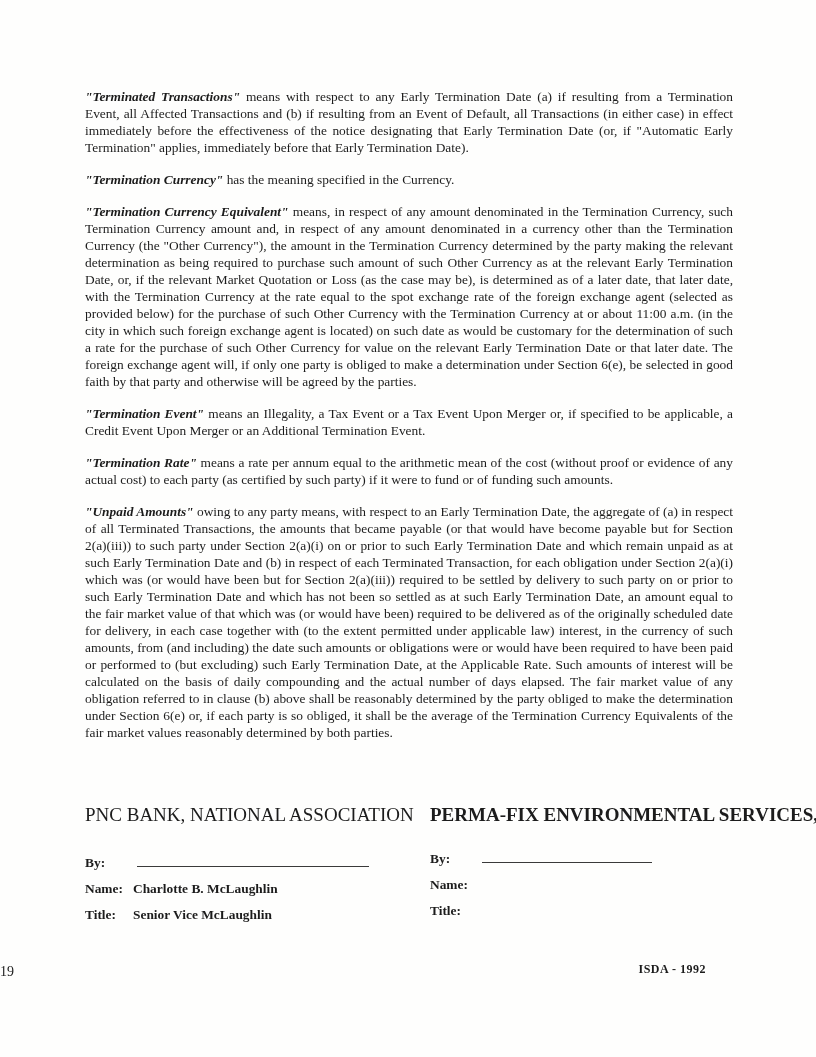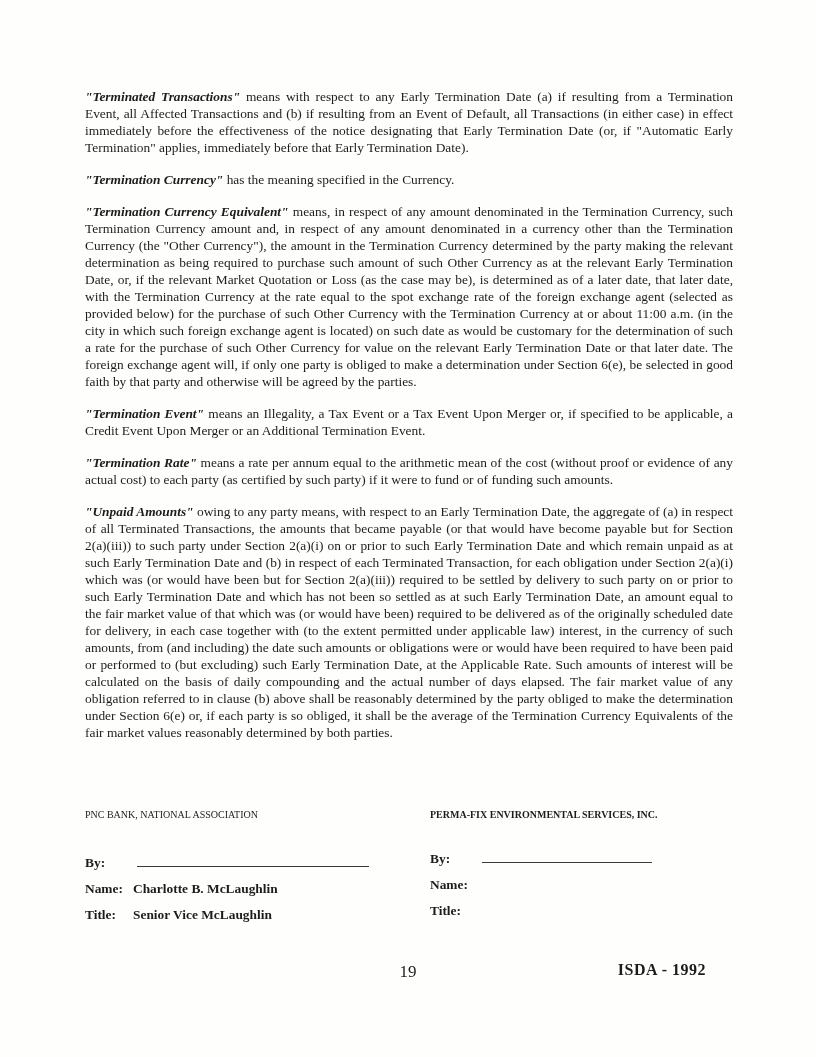--- a/index.html
+++ b/index.html
@@ -41,21 +41,21 @@
     width: 650px;
     display: flex;
   }
   .sig-col {
     display: flex;
     flex-direction: column;
   }
   .sig-col.left  { width: 345px; flex: 0 0 345px; }
   .sig-col.right { flex: 1; }
   .sig-company {
-    font-size: 10px;
+    font-size: 19px;
     margin-bottom: 30px;
     white-space: nowrap;
   }
   .sig-col.right .sig-company { margin-bottom: 26px; font-weight: bold; }
   .sig-row {
     display: flex;
     align-items: baseline;
     margin-bottom: 9px;
     min-height: 17px;
     font-weight: bold;
@@ -71,29 +71,29 @@
   }
   .sig-col.left  .by-line { width: 232px; margin-left: 4px; }
   .sig-col.right .by-line { width: 170px; margin-left: 4px; }
   .sig-value { white-space: nowrap; }
   
   .page-number {
     position: absolute;
     top: 963px;
     left: 0;
     width: 100%;
-    text-align: center;
-    font-size: 17px;
+    text-align: left;
+    font-size: 14px;
   }
   .footer-right {
     position: absolute;
     top: 961px;
     right: 110px;
     font-weight: bold;
-    font-size: 16px;
+    font-size: 12px;
     letter-spacing: 0.5px;
   }
 </style>
 </head>
 <body>
 
 <div class="page">
 
   <div class="body-text">
 

